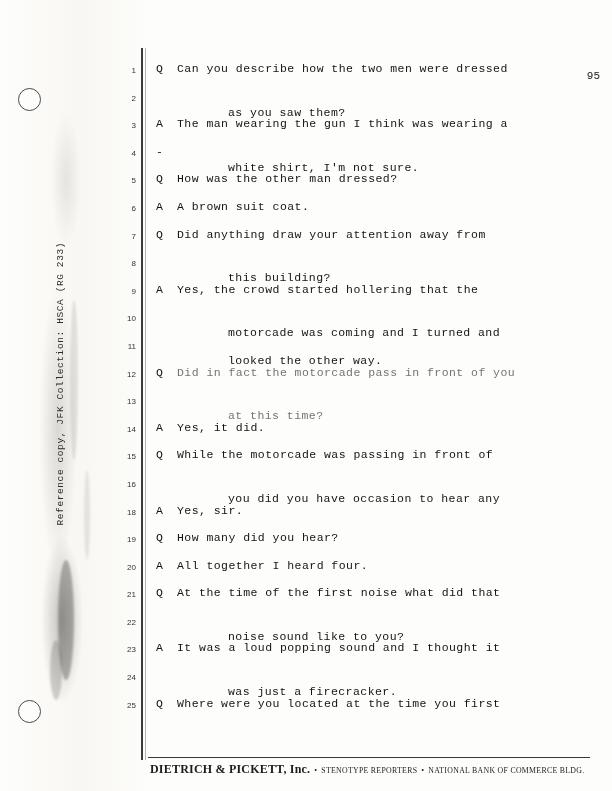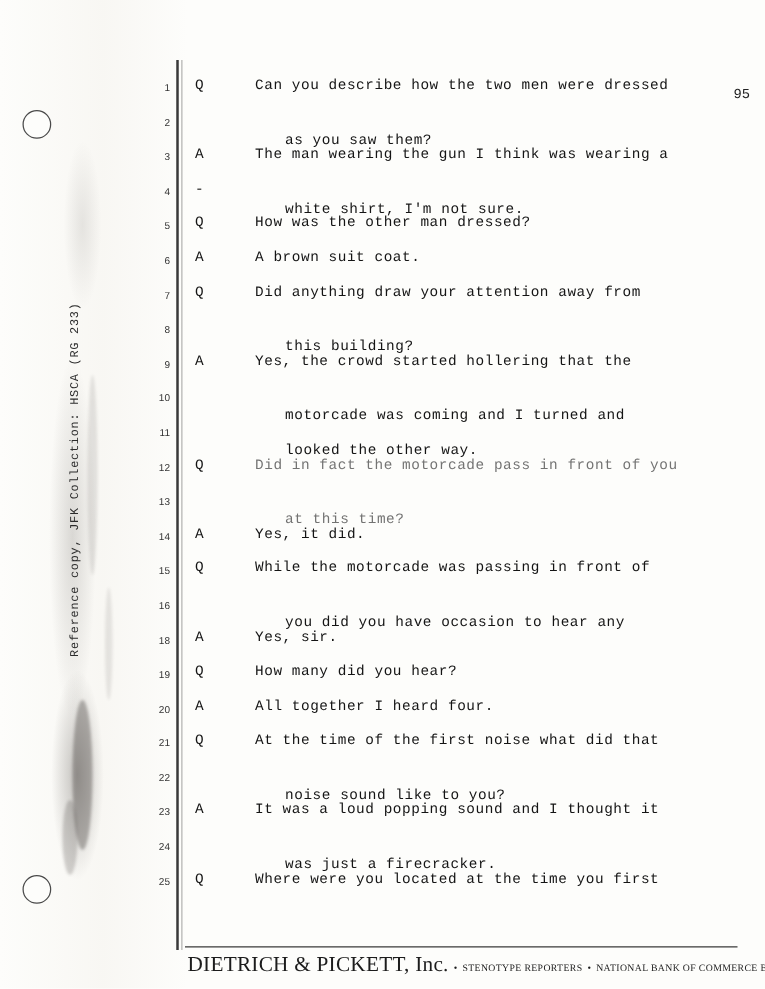--- a/index.html
+++ b/index.html
@@ -133,21 +133,21 @@
   }
   .text {
     position: absolute;
     top: 0;
     font-family: "Liberation Mono", monospace;
     font-size: 11.5px;
     letter-spacing: 0.45px;
     color: #141414;
     white-space: pre;
   }
-  .text.indent0 { left: 84px; }
+  .text.indent0 { left: 57px; }
   .text.indent1 { left: 108px; margin-top: 16px; }
   .faint { color: #555; opacity: 0.82; }
 
   
   .footer-rule {
     position: absolute;
     left: 148px;
     top: 757px;
     width: 442px;
     height: 1.2px;
@@ -157,21 +157,21 @@
     position: absolute;
     left: 150px;
     top: 762px;
     width: 450px;
     font-family: "Liberation Serif", serif;
     font-size: 10.5px;
     color: #1c1c1c;
     letter-spacing: 0.2px;
     white-space: nowrap;
   }
-  .footer .firm { font-size: 17px; }
+  .footer .firm { font-size: 12px; font-weight: bold; }
   .footer .small {
     font-size: 7.8px;
     letter-spacing: 0.3px;
   }
   .footer .dot { font-size: 8px; padding: 0 4px; }
 </style>
 </head>
 <body>
 
 <div class="page">

